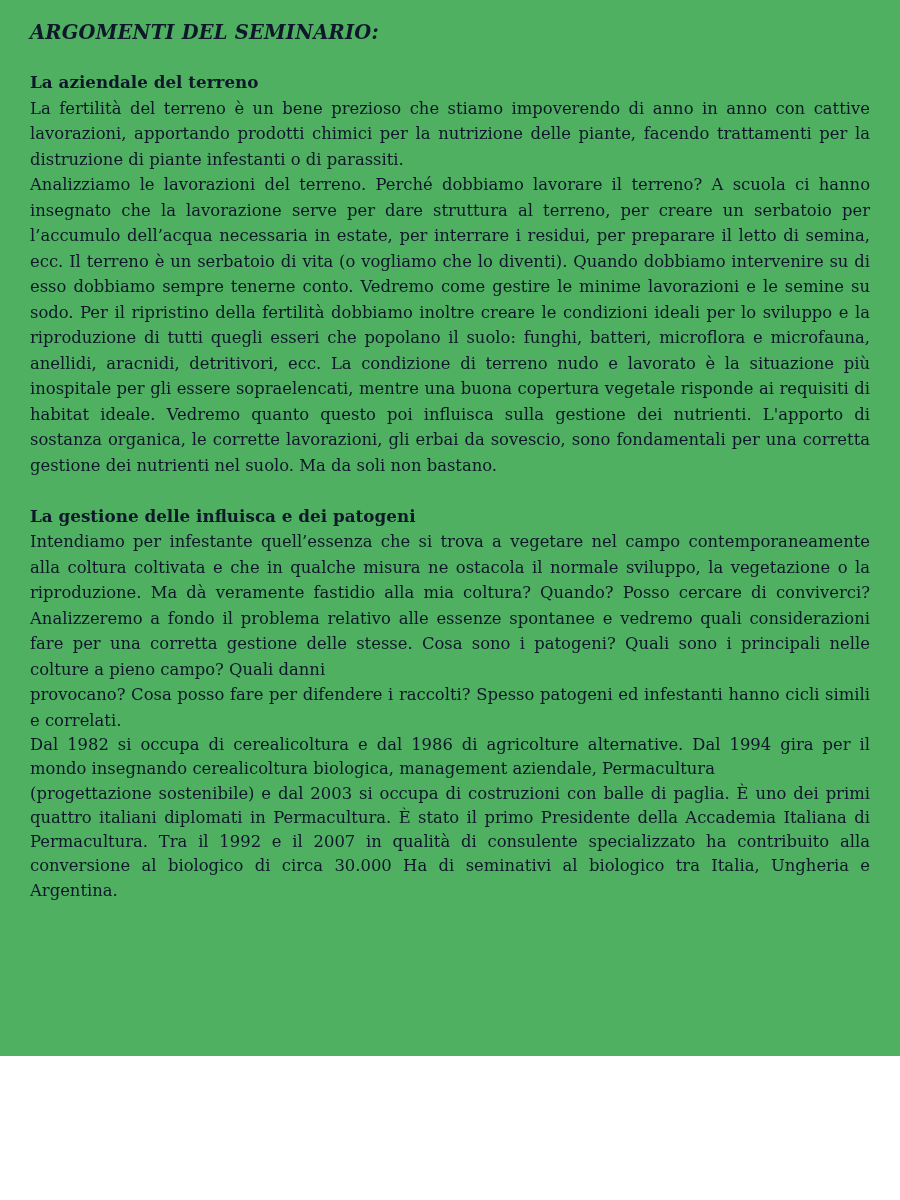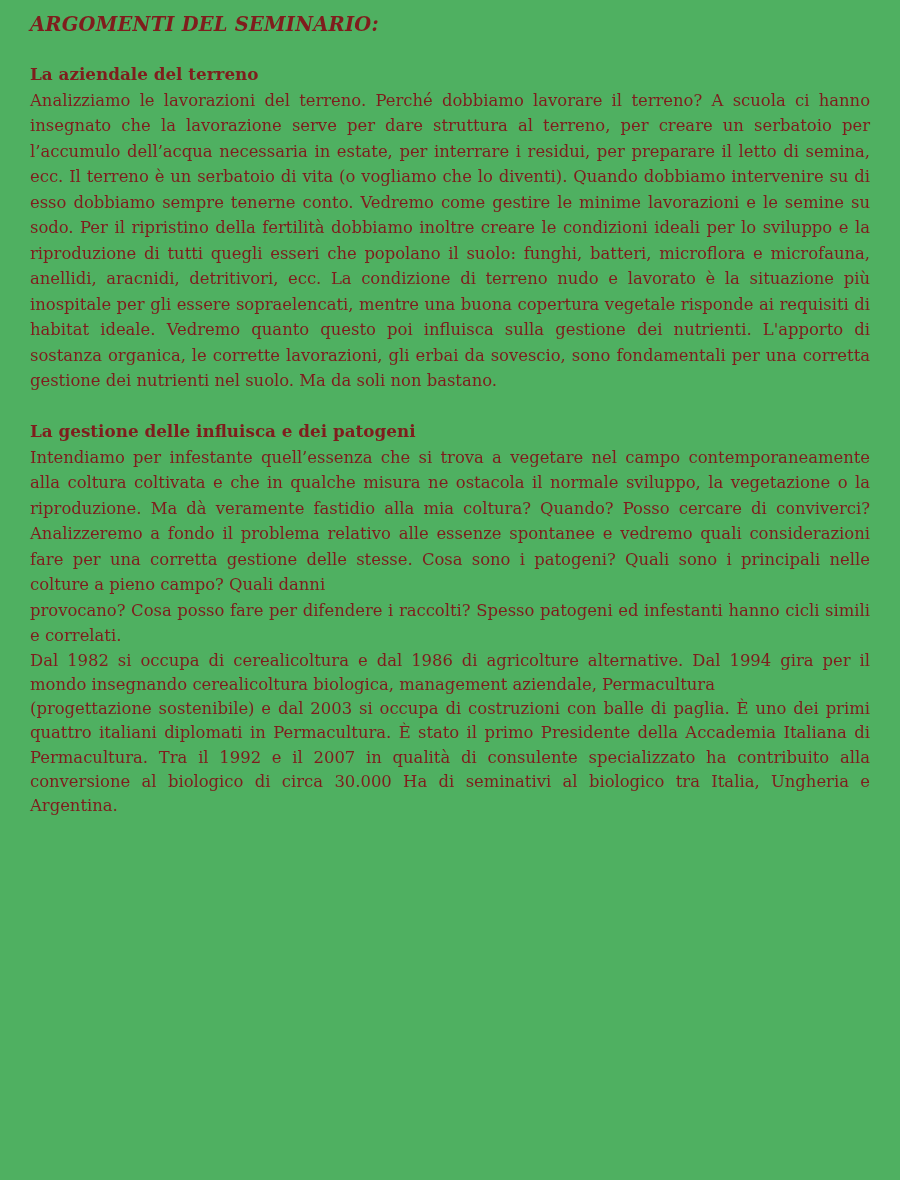--- a/index.html
+++ b/index.html
@@ -1,22 +1,22 @@
 <!DOCTYPE html>
 <html><head>
 <meta charset="utf-8">
 <style>
   html, body { margin: 0; padding: 0; }
   .page {
     width: 900px;
-    height: 1180px;
+    height: 1056px;
     box-sizing: border-box;
     background: #4fb061;
-    color: #7f1d1d;
-    padding: 12px 30px 0 30px;
+    color: #0f172a;
+    padding: 20px 30px 0 30px;
     overflow: hidden;
     font-family: "DejaVu Serif", serif;
     font-size: 16.4px;
     line-height: 25.5px;
   }
   .h1 {
     font-size: 19.5px;
     font-weight: bold;
     font-style: italic;
     line-height: 26px;
@@ -48,20 +48,21 @@
 </style>
 </head>
 <body>
 
 <div class="page">
 
   <div class="h1">ARGOMENTI DEL SEMINARIO:</div>
 
   <section class="section-terreno">
     <div class="subhead">La aziendale del terreno</div>
+    <p>La fertilità del terreno è un bene prezioso che stiamo impoverendo di anno in anno con cattive lavorazioni, apportando prodotti chimici per la nutrizione delle piante, facendo trattamenti per la distruzione di piante infestanti o di parassiti.</p>
     <p><span>Analizziamo le lavorazioni del terreno. Perché dobbiamo lavorare il terreno? A scuola ci hanno insegnato che la lavorazione serve per dare struttura al terreno, per creare un serbatoio per l’accumulo dell’acqua necessaria in estate, per interrare i residui, per preparare il letto di semina, ecc. Il terreno è un serbatoio di vita (o vogliamo che lo diventi). Quando dobbiamo intervenire su di esso dobbiamo sempre tenerne conto. Vedremo come gestire le minime lavorazioni e le semine su sodo. Per il ripristino della fertilità dobbiamo inoltre creare le condizioni ideali per lo sviluppo e la riproduzione di tutti quegli esseri che popolano il suolo: funghi, batteri, microflora e microfauna, anellidi, aracnidi, detritivori, ecc. La condizione di terreno nudo e lavorato è la situazione più inospitale per gli essere sopraelencati, mentre una buona copertura vegetale risponde ai requisiti di habitat ideale. Vedremo quanto questo poi influisca sulla </span><strong>gestione dei nutrienti.</strong><span> L'apporto di sostanza organica, le corrette lavorazioni, gli erbai da sovescio, sono fondamentali per una corretta gestione dei nutrienti nel suolo. Ma da soli non bastano.</span></p>
   </section>
 
   <section class="section-infestanti">
     <div class="subhead">La gestione delle influisca e dei patogeni</div>
     <p class="preline">Intendiamo per infestante quell’essenza che si trova a vegetare nel campo contemporaneamente alla coltura coltivata e che in qualche misura ne ostacola il normale sviluppo, la vegetazione o la riproduzione. Ma dà veramente fastidio alla mia coltura? Quando? Posso cercare di conviverci? Analizzeremo a fondo il problema relativo alle essenze spontanee e vedremo quali considerazioni fare per una corretta gestione delle stesse. Cosa sono i patogeni? Quali sono i principali nelle colture a pieno campo? Quali danni
 provocano? Cosa posso fare per difendere i raccolti? Spesso patogeni ed infestanti hanno cicli simili e correlati.</p>
   </section>
 
 

